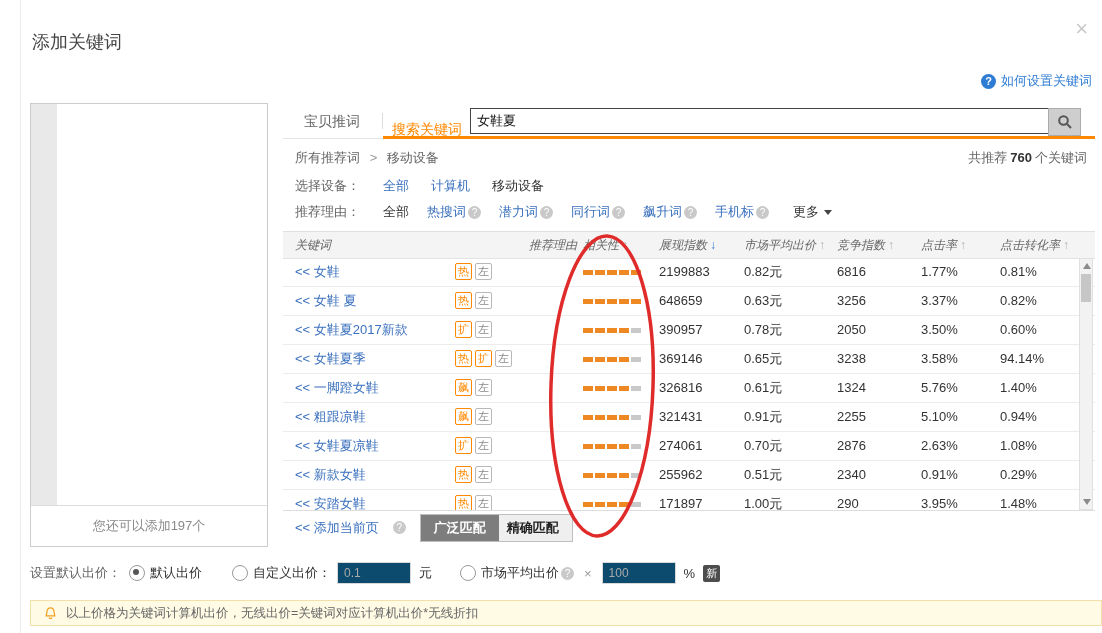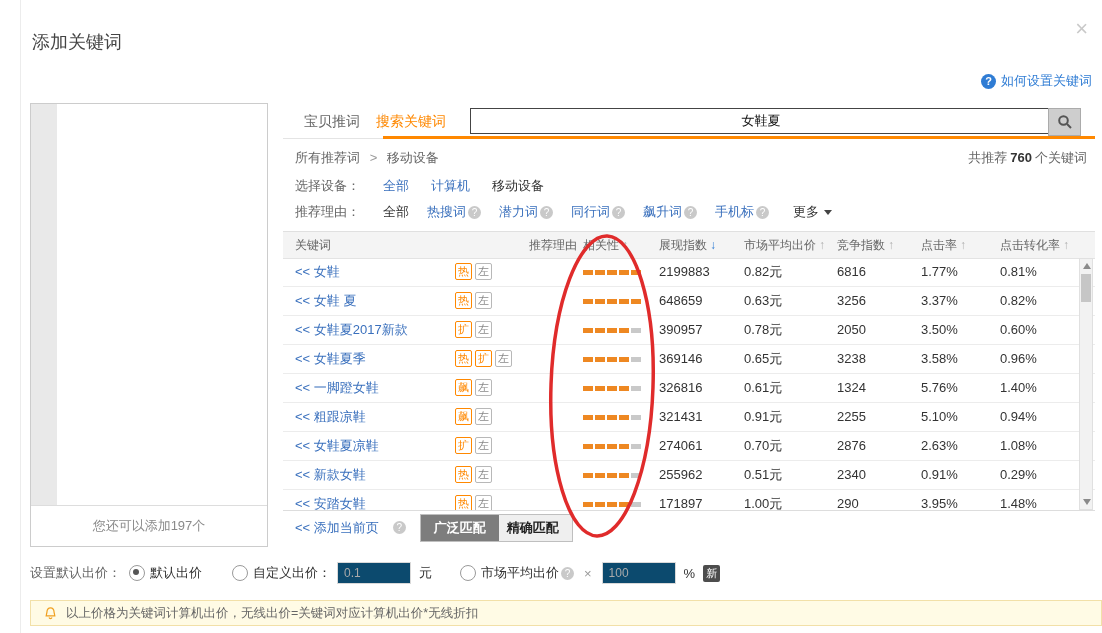--- a/index.html
+++ b/index.html
@@ -18,25 +18,25 @@
   .left-panel{position:absolute;left:30px;top:103px;width:236px;height:442px;border:1px solid #ccc;background:#fff;}
   .left-strip{position:absolute;left:0;top:0;width:26px;height:401px;background:#e9e9e9;}
   .left-divider{position:absolute;left:0;right:0;top:401px;height:1px;background:#ddd;}
   .left-footer{position:absolute;left:0;right:0;top:402px;height:39px;line-height:39px;text-align:center;
                font-size:13px;color:#8a8a8a;}
   
   .right-panel{position:absolute;left:283px;top:105px;width:812px;height:440px;}
   .tabbar{position:relative;height:33px;border-bottom:1px solid #e4e4e4;}
   .tab{position:absolute;top:0;height:32px;line-height:32px;font-size:14px;color:#666;text-align:center;cursor:pointer;}
   .tab.t1{left:0;width:98px;}
-  .tab.t2{left:86px;width:84px;color:var(--orange);}
+  .tab.t2{left:102px;width:84px;color:var(--orange);margin-top:8px;}
   .tab-sep{position:absolute;left:99px;top:8px;width:1px;height:16px;background:#ddd;}
   .orange-line{position:absolute;left:100px;right:0;bottom:-1px;height:3px;background:var(--orange);}
   .search-input{position:absolute;left:187px;top:3px;width:568px;height:24px;border:1px solid #444;
-                font-size:13px;padding:0 6px;color:#111;outline:none;text-align:center;}
+                font-size:13px;padding:0 6px;color:#111;outline:none;}
   .search-btn{position:absolute;left:765px;top:3px;width:33px;height:28px;background:#cecece;
               border:1px solid #ababab;display:flex;align-items:center;justify-content:center;cursor:pointer;padding:0;}
   
   .filters{position:absolute;left:0;top:34px;width:100%;height:92px;font-size:13px;border-bottom:1px solid #e0e0e0;}
   .frow{position:absolute;left:12px;right:8px;display:flex;align-items:center;}
   .frow1{top:10px;} .frow2{top:38px;} .frow3{top:64px;}
   .flabel{color:#666;width:88px;}
   .crumb{color:#666;} .crumb-sep{color:#999;margin:0 6px;}
   .total{position:absolute;right:0;top:0;color:#666;}
   .total b{color:#333;margin:0 3px;font-weight:bold;}
@@ -45,21 +45,21 @@
   .ritem{margin-right:18px;white-space:nowrap;}
   .ritem .flink{margin-right:0;}
   .more{color:#333;cursor:pointer;margin-left:6px;white-space:nowrap;}
   .tri-down{width:0;height:0;border-left:4px solid transparent;border-right:4px solid transparent;
             border-top:5px solid #444;display:inline-block;margin-left:5px;vertical-align:1px;}
   .idx-filter{position:absolute;right:0;top:60px;display:flex;color:#666;margin-top:34px;}
   .dropdown{display:inline-flex;align-items:center;justify-content:space-between;width:82px;height:24px;
             background:#e6e6e6;border:1px solid #bdbdbd;padding:0 8px;font-size:13px;color:#333;cursor:pointer;margin-left:4px;}
   
   .thead{position:absolute;left:0;top:127px;width:100%;height:26px;background:#f4f4f4;border-bottom:1px solid #e3e3e3;
-         display:grid;grid-template-columns:160px 128px 88px 85px 93px 84px 79px auto;font-size:12px;color:#666;}
+         display:grid;grid-template-columns:160px 128px 88px 85px 93px 84px 79px auto;font-size:12px;color:#666;font-style:italic;}
   .th{line-height:26px;white-space:nowrap;}
   .th:nth-child(1){padding-left:12px;}
   .th:nth-child(3){padding-left:12px;}
   .th-indent{padding-left:86px;}
   .arr{font-weight:bold;color:#b0b0b0;margin-left:3px;font-size:12px;}
   .arr.act{color:var(--hblue);}
   .tbody{position:absolute;left:0;top:153px;width:100%;height:252px;overflow:hidden;border-bottom:1px solid #ddd;}
   .tr{display:grid;grid-template-columns:160px 128px 88px 85px 93px 84px 79px auto;height:28px;border-bottom:1px solid #ececec;}
   .td{line-height:27px;font-size:13px;color:#333;white-space:nowrap;overflow:hidden;}
   .c1,.c2,.c3{padding-left:12px;}
@@ -240,21 +240,21 @@
             <span class="seg on"></span>
             <span class="seg on"></span>
             <span class="seg on"></span>
             <span class="seg on"></span>
             <span class="seg"></span>
           </div>
           <div class="td num">369146</div>
           <div class="td num">0.65元</div>
           <div class="td num">3238</div>
           <div class="td num">3.58%</div>
-          <div class="td num">0.96%</div>
+          <div class="td num">94.14%</div>
         </div>
         <div class="tr">
           <div class="td c1"><span class="klink">&lt;&lt; 一脚蹬女鞋</span></div>
           <div class="td c2"><span class="badge borange">飙</span><span class="badge bgray">左</span></div>
           <div class="td c3">
             <span class="seg on"></span>
             <span class="seg on"></span>
             <span class="seg on"></span>
             <span class="seg on"></span>
             <span class="seg"></span>

